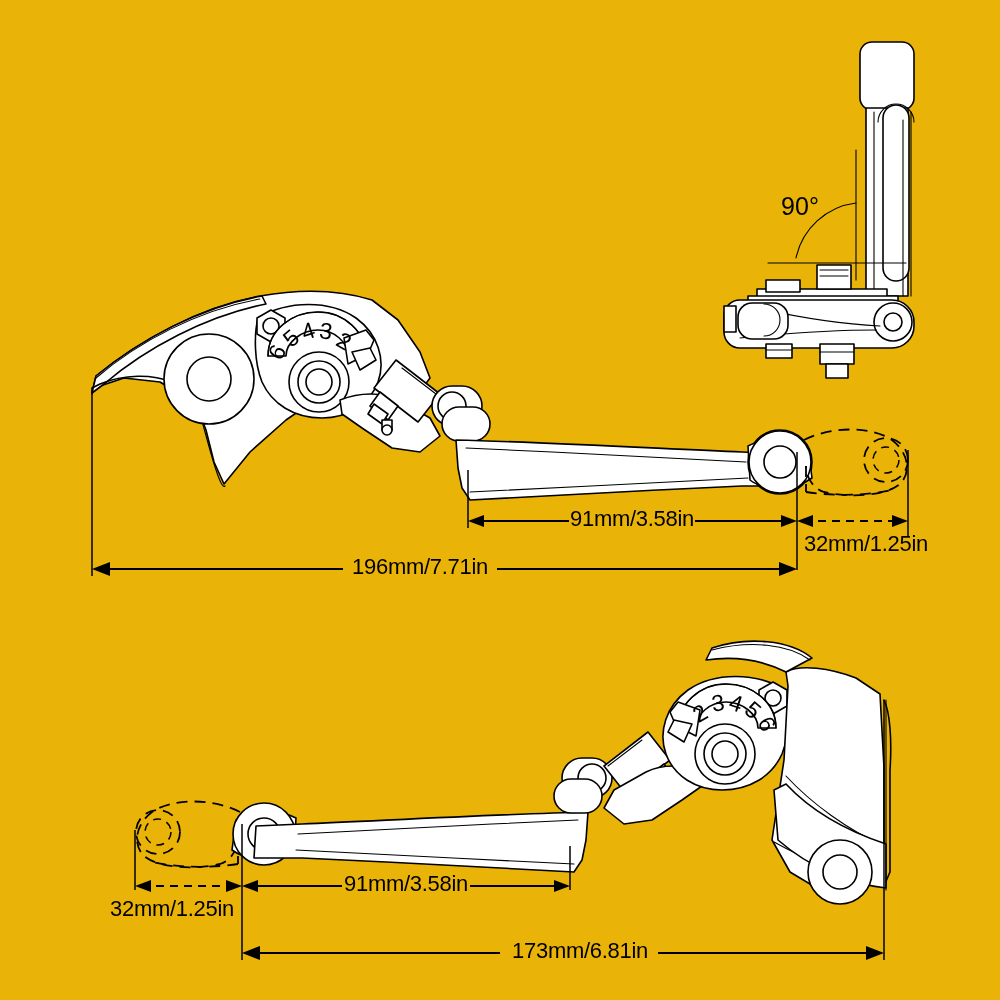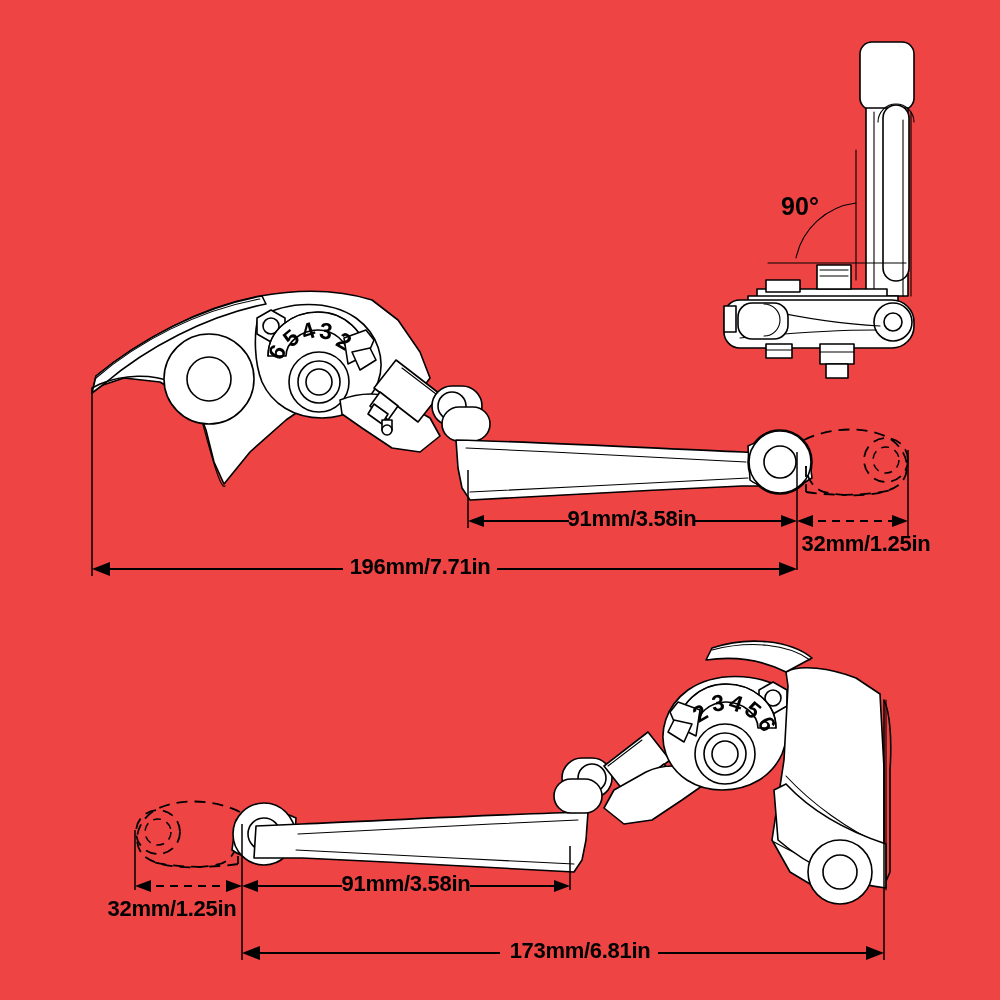--- a/index.html
+++ b/index.html
@@ -11,22 +11,21 @@
   body {
     width: 1000px;
     height: 1000px;
     font-family: "Liberation Sans", sans-serif;
     overflow: hidden;
   }
   #sheet {
     position: relative;
     width: 1000px;
     height: 1000px;
-    background: #ef4444;
-    font-weight: bold;
+    background: #eab308;
   }
   svg#drawing {
     display: block;
     width: 1000px;
     height: 1000px;
   }
   .part-line {
     fill: none;
     stroke: #000000;
     stroke-width: 1.6;

